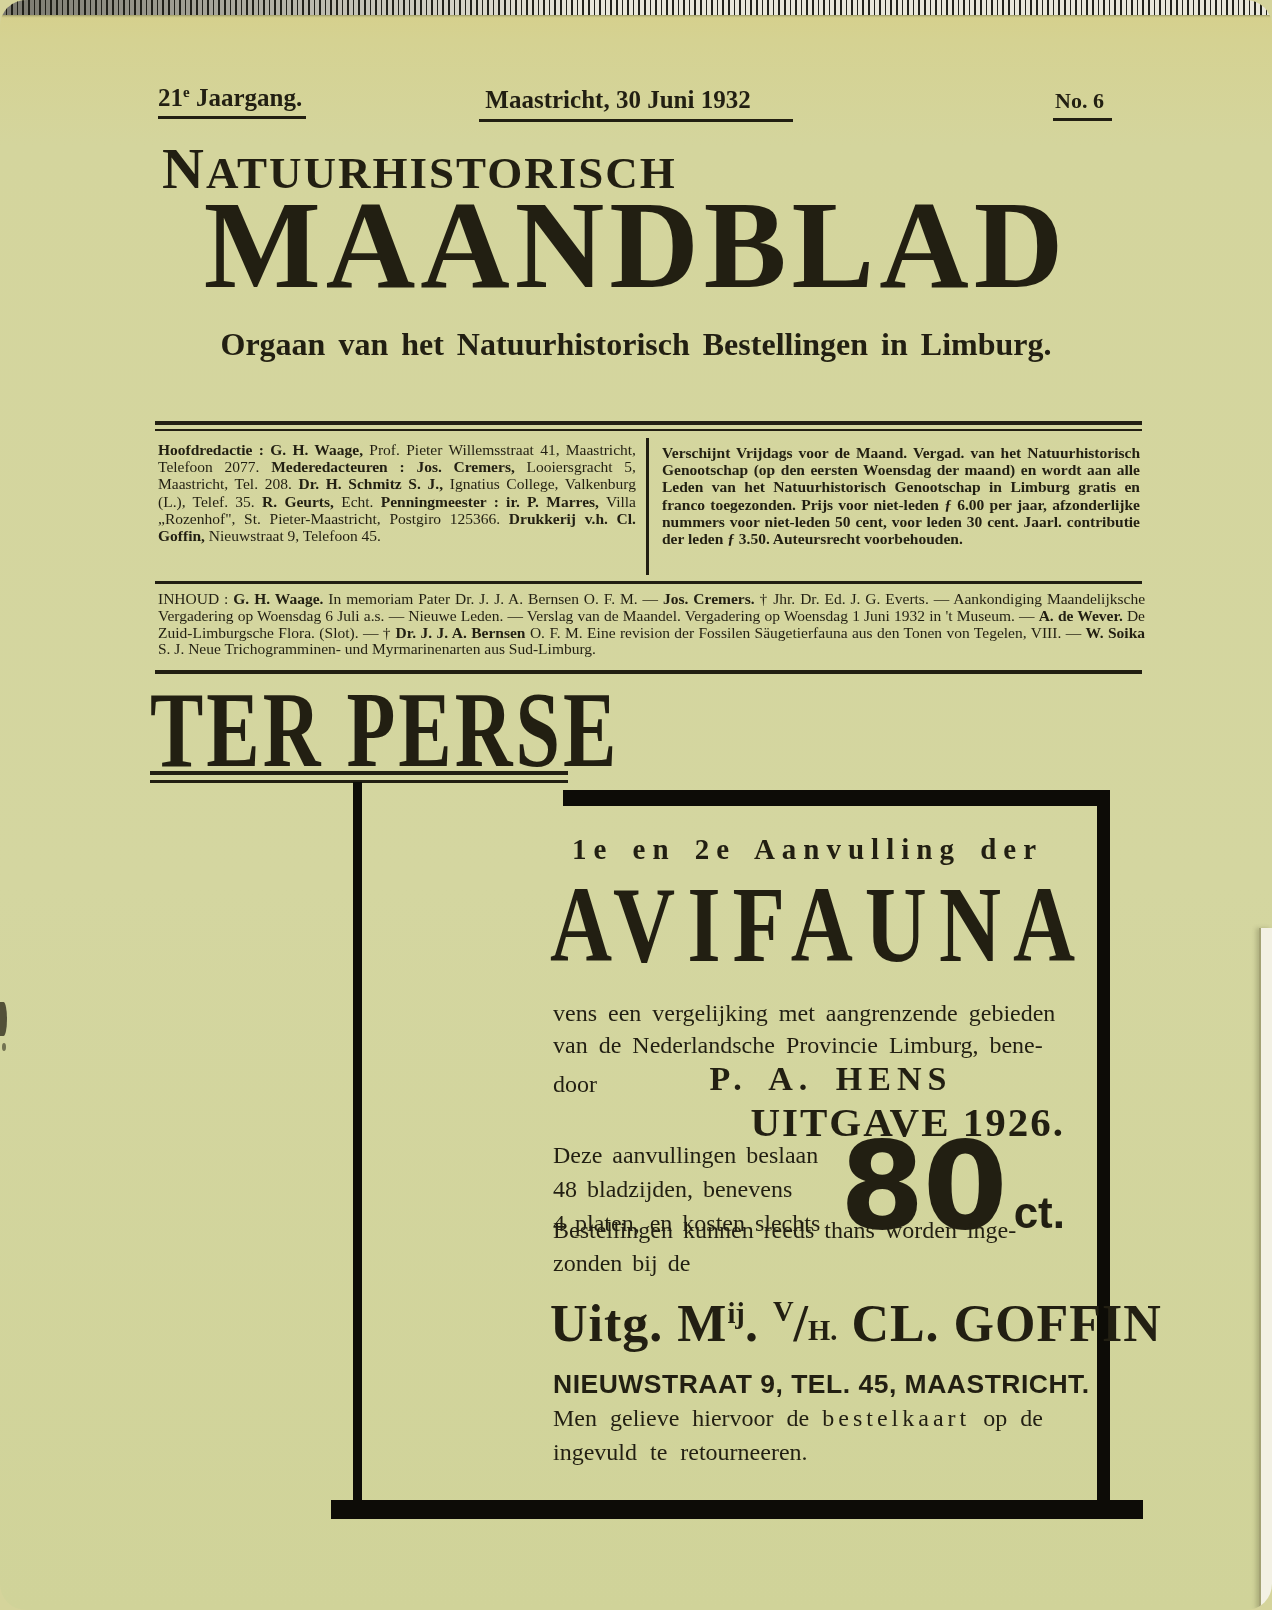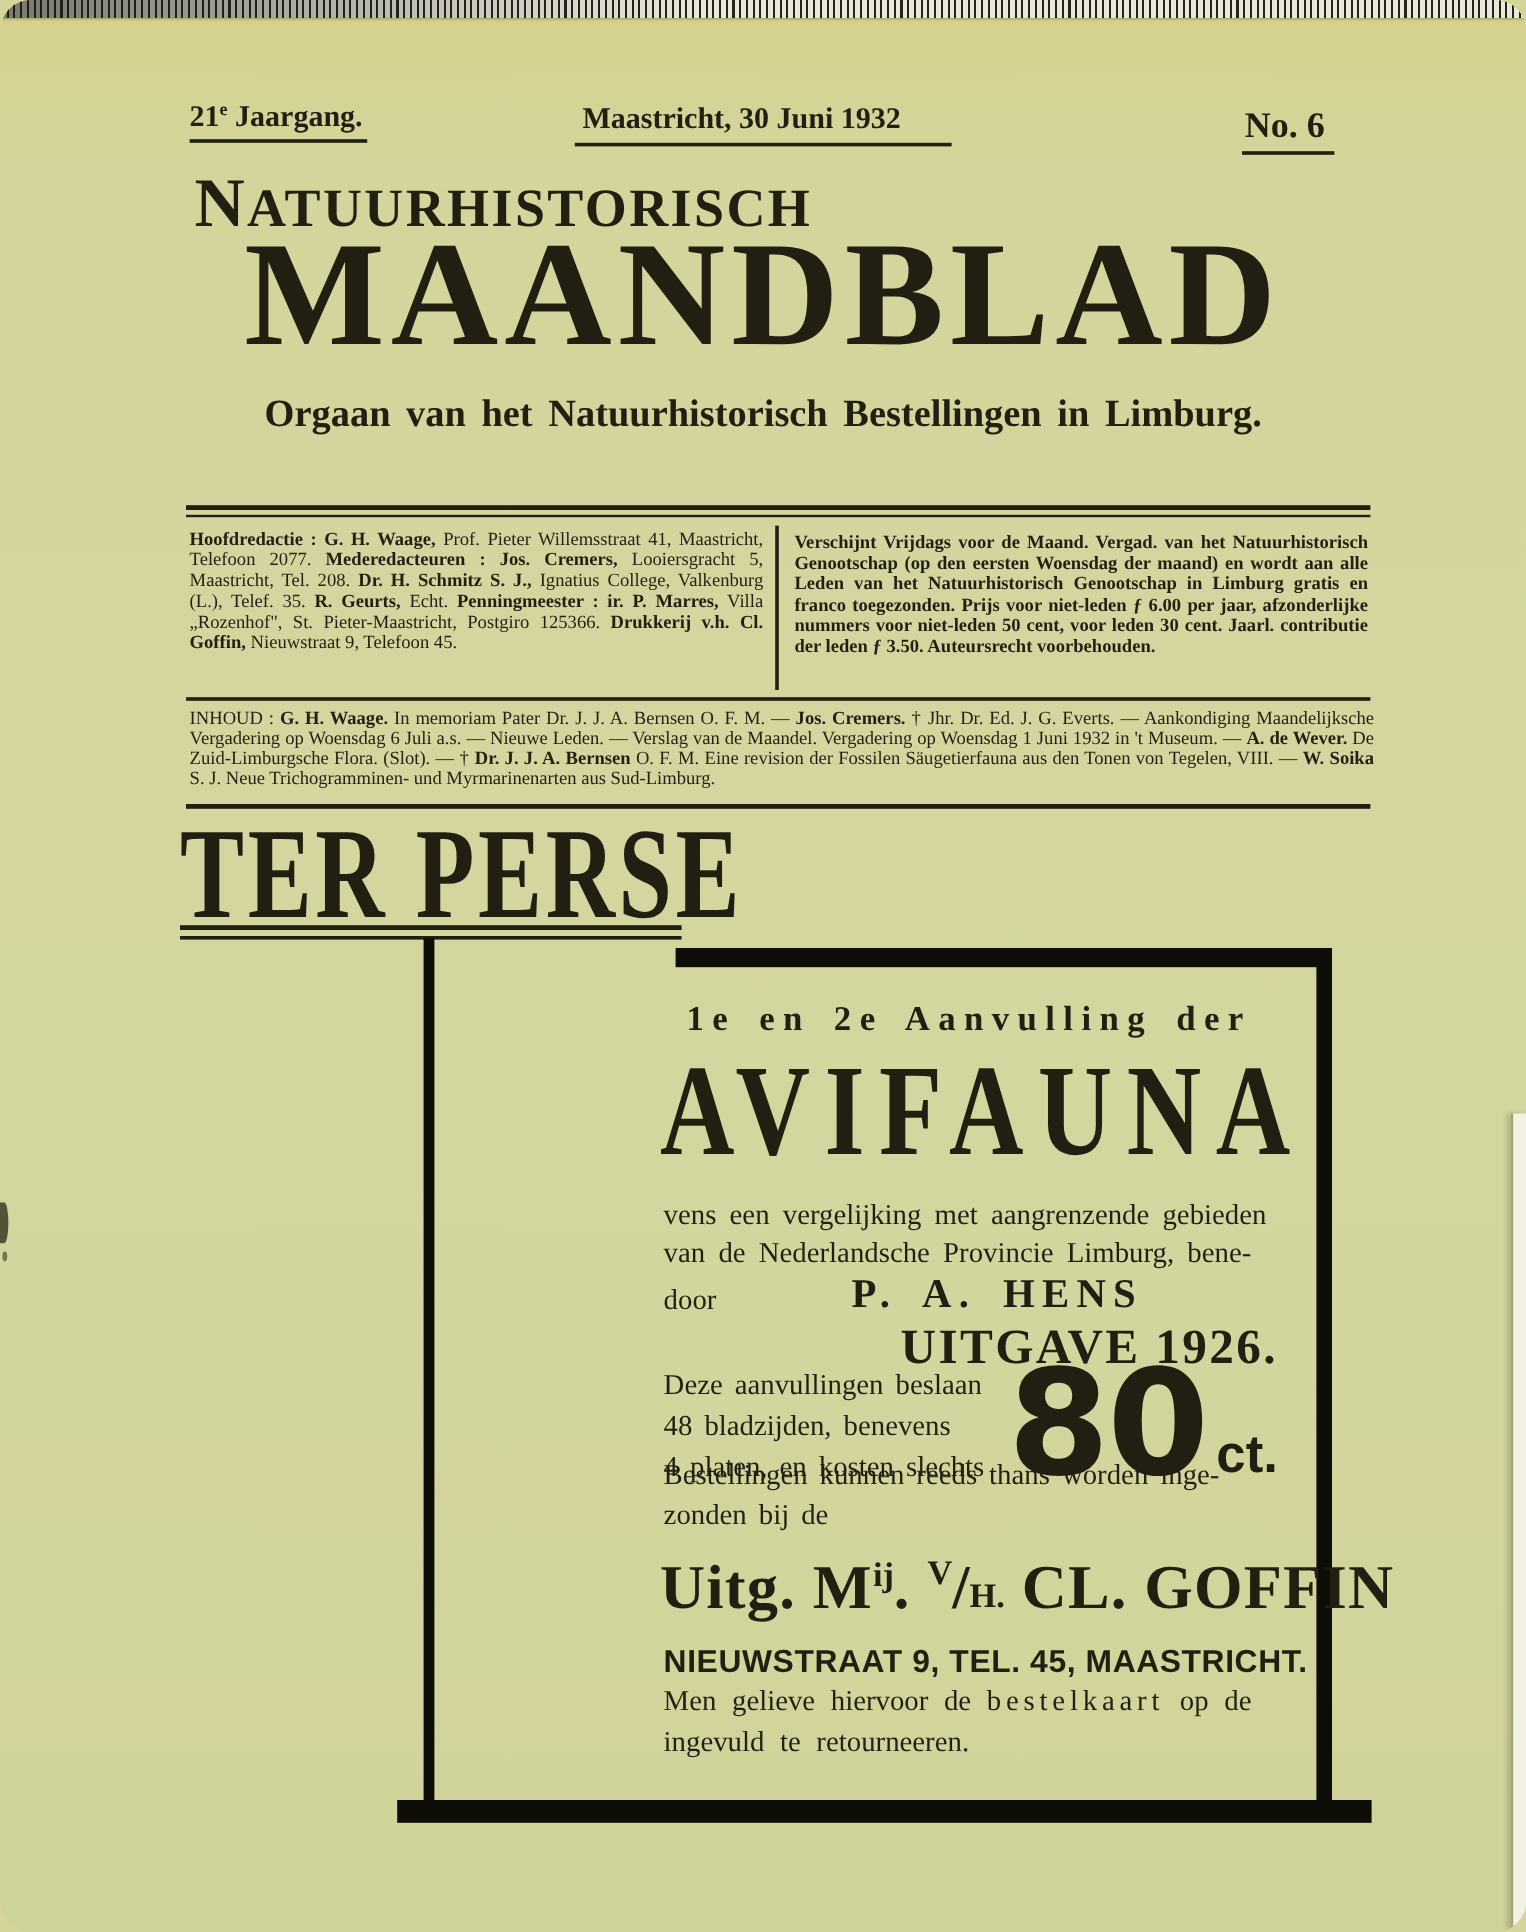--- a/index.html
+++ b/index.html
@@ -37,21 +37,21 @@
   .smudge2{position:absolute;left:2px;top:1043px;width:4px;height:8px;background:#4a4830;border-radius:50%;opacity:.7;}
 
   .abs{position:absolute;}
   .b{font-weight:bold;}
 
   
   .vol{left:158px;top:84px;font-size:25px;font-weight:bold;border-bottom:3px solid var(--ink);padding:0 4px 4px 0;}
   .vol sup{font-size:15px;}
   .date-wrap{left:0;right:0;top:86px;text-align:center;}
   .date{display:inline-block;font-size:25px;font-weight:bold;border-bottom:3px solid var(--ink);padding:0 42px 5px 6px;}
-  .issue{right:160px;top:88px;font-size:30px;font-weight:bold;border-bottom:3px solid var(--ink);padding:0 8px 4px 2px;}
+  .issue{right:160px;top:88px;font-size:22px;font-weight:bold;border-bottom:3px solid var(--ink);padding:0 8px 4px 2px;}
 
   .supertitle{left:162px;top:140px;font-size:45px;font-weight:bold;letter-spacing:2px;line-height:1;}
   .supertitle .cap{font-size:58px;}
   .title{left:0;right:0;top:184px;text-align:center;font-size:124px;font-weight:bold;letter-spacing:5px;line-height:1;white-space:nowrap;}
   .subtitle{left:0;right:0;top:326px;text-align:center;font-size:32px;font-weight:bold;word-spacing:5px;}
 
   .rule-a{left:155px;width:987px;top:421px;height:4px;border-top:4px solid var(--ink);border-bottom:2px solid var(--ink);}
   .colo-left{left:158px;top:441px;width:478px;font-size:15.5px;line-height:17.2px;text-align:justify;}
   .colo-div{left:646px;top:438px;width:3px;height:137px;background:var(--ink);}
   .colo-right{left:662px;top:444px;width:478px;font-size:15.5px;line-height:17.2px;text-align:justify;font-weight:bold;}

